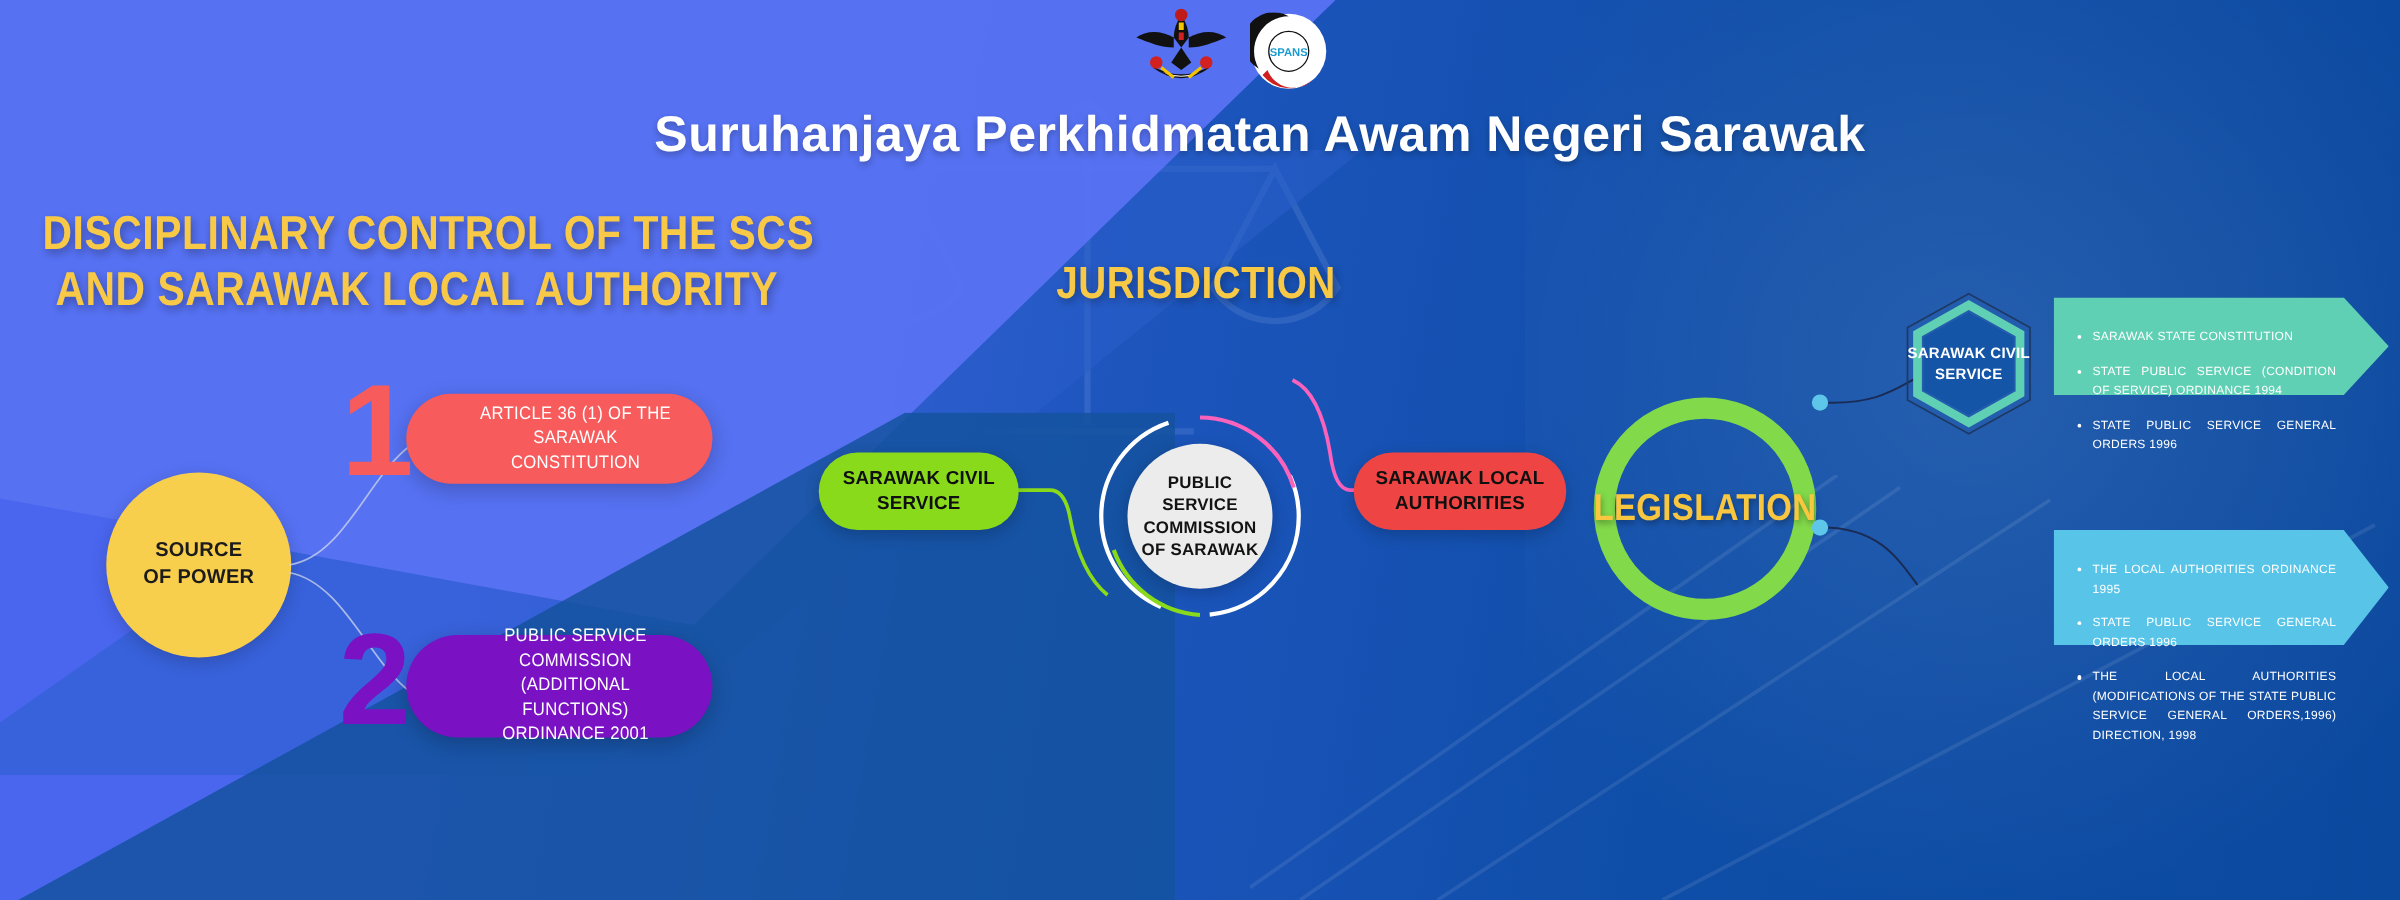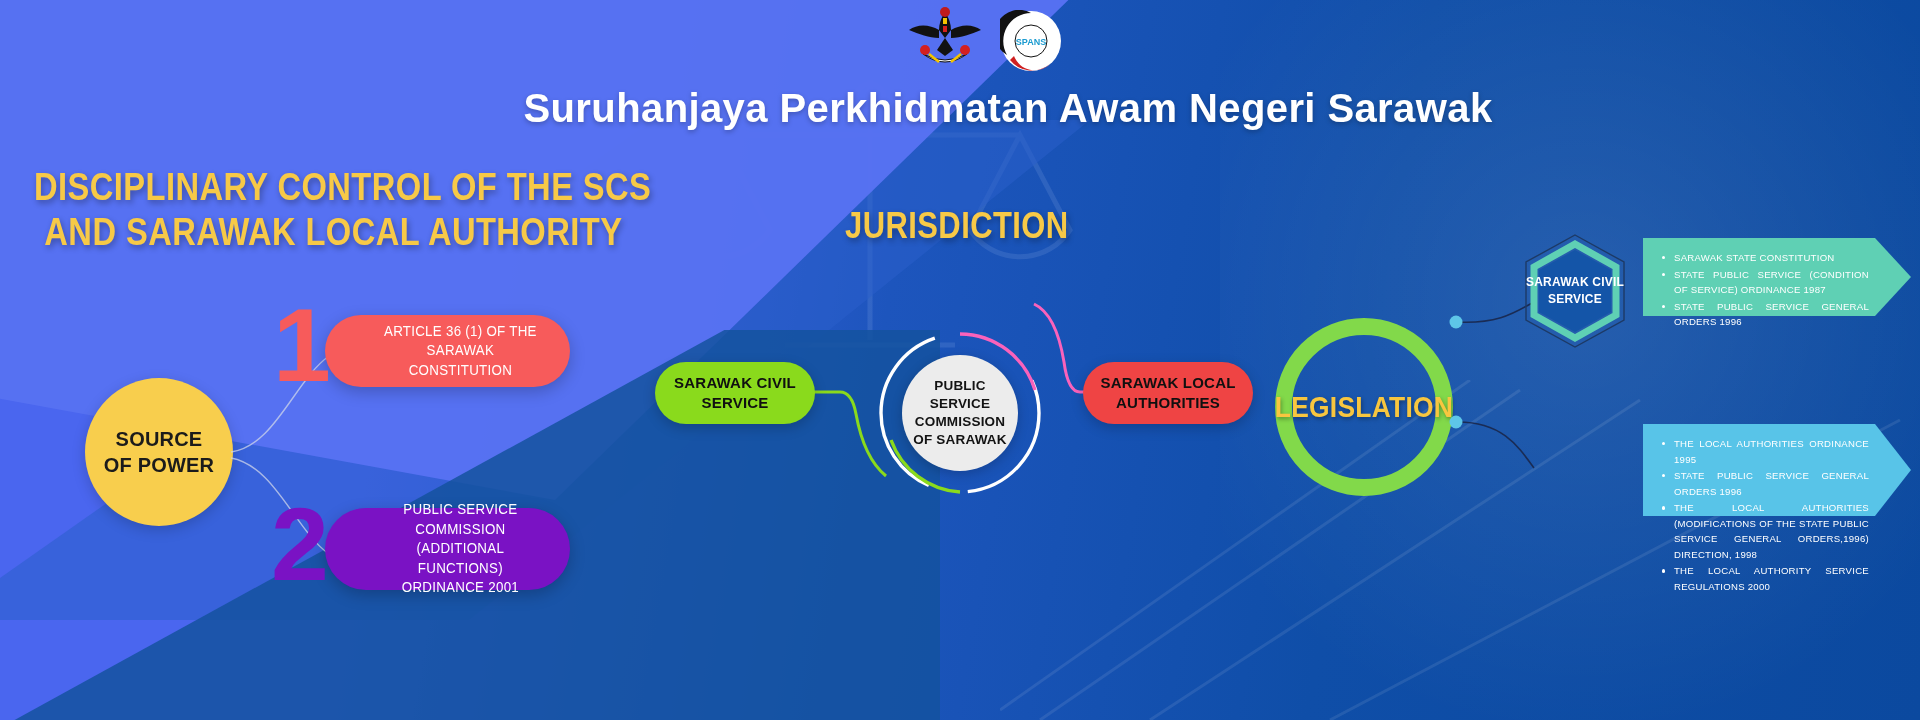--- a/index.html
+++ b/index.html
@@ -39,21 +39,21 @@
   .lh-2{margin-left:12px;}
 
   
   .sec-title{position:absolute;color:#f7c947;font-weight:bold;letter-spacing:.5px;
     text-shadow:2px 3px 7px rgba(0,0,0,.33);transform:scaleX(.86);transform-origin:left top;}
   #jurisdiction-title{left:845px;top:205px;font-size:36px;}
 
   
   .source-circle{position:absolute;left:85px;top:378px;width:148px;height:148px;border-radius:50%;
     background:#f8ce4d;display:flex;flex-direction:column;align-items:center;justify-content:center;
-    color:#1b1b1b;font-weight:bold;font-size:20px;line-height:1.3;text-align:center;
+    color:#1b1b1b;font-weight:bold;font-size:16px;line-height:1.3;text-align:center;
     box-shadow:0 4px 14px rgba(0,0,0,.18);letter-spacing:.2px;}
 
   
   .numpill{position:absolute;display:flex;align-items:center;border-radius:44px;height:72px;
     box-shadow:0 5px 16px rgba(0,0,0,.22);}
   .numpill .bignum{position:absolute;left:-52px;top:-22px;font-size:104px;font-weight:bold;
     line-height:1;letter-spacing:-4px;z-index:0;}
   .numpill .pilltext{position:relative;z-index:2;color:#ffffff;font-size:14.5px;
     line-height:1.35;text-align:center;width:100%;padding:0 18px 0 46px;box-sizing:border-box;
     letter-spacing:.3px;transform:scaleX(.92);}
@@ -95,21 +95,21 @@
     justify-content:center;color:#ffffff;font-size:12px;font-weight:bold;line-height:1.45;
     text-align:center;letter-spacing:.2px;}
   #hex-scs{left:1520px;top:232px;}
   #hex-las{left:1520px;top:422px;}
 
   
   .arrowpanel{position:absolute;padding:12px 42px 12px 18px;box-sizing:border-box;}
   .arrowpanel .shape{position:absolute;inset:0;}
   .arrowpanel ul{position:relative;margin:0;padding:0;list-style:none;}
   .arrowpanel li{position:relative;color:#ffffff;font-size:9.6px;line-height:1.62;
-    letter-spacing:.25px;padding-left:13px;margin-bottom:1px;text-align:justify;}
+    letter-spacing:.25px;padding-left:13px;margin-bottom:1px;text-align:justify;margin-top:12px;}
   .arrowpanel li:before{content:"";position:absolute;left:1px;top:6px;width:3.4px;height:3.4px;
     border-radius:50%;background:#ffffff;}
   #panel-scs{left:1643px;top:238px;width:268px;height:78px;}
   #panel-las{left:1643px;top:424px;width:268px;height:92px;}
 </style>
 </head>
 <body>
 
 <div id="stage">
 
@@ -236,31 +236,30 @@
       <span>SARAWAK CIVIL SERVICE</span>
     </div>
   </div>
 
   <div class="arrowpanel" id="panel-scs">
     <svg class="shape" viewBox="0 0 268 78" preserveAspectRatio="none">
       <polygon points="0,0 232,0 268,39 232,78 0,78" fill="#5fd0b4"></polygon>
     </svg>
     <ul>
       <li>SARAWAK STATE CONSTITUTION</li>
-      <li>STATE PUBLIC SERVICE (CONDITION OF SERVICE) ORDINANCE 1987</li>
+      <li>STATE PUBLIC SERVICE (CONDITION OF SERVICE) ORDINANCE 1994</li>
       <li>STATE PUBLIC SERVICE GENERAL ORDERS 1996</li>
     </ul>
   </div>
 
 
   <div class="arrowpanel" id="panel-las">
     <svg class="shape" viewBox="0 0 268 92" preserveAspectRatio="none">
       <polygon points="0,0 232,0 268,46 232,92 0,92" fill="#58c4e8"></polygon>
     </svg>
     <ul>
       <li>THE LOCAL AUTHORITIES ORDINANCE 1995</li>
       <li>STATE PUBLIC SERVICE GENERAL ORDERS 1996</li>
       <li>THE LOCAL AUTHORITIES (MODIFICATIONS OF THE STATE PUBLIC SERVICE GENERAL ORDERS,1996) DIRECTION, 1998</li>
-      <li>THE LOCAL AUTHORITY SERVICE REGULATIONS 2000</li>
     </ul>
   </div>
 
 </div>
 
 </body></html>

